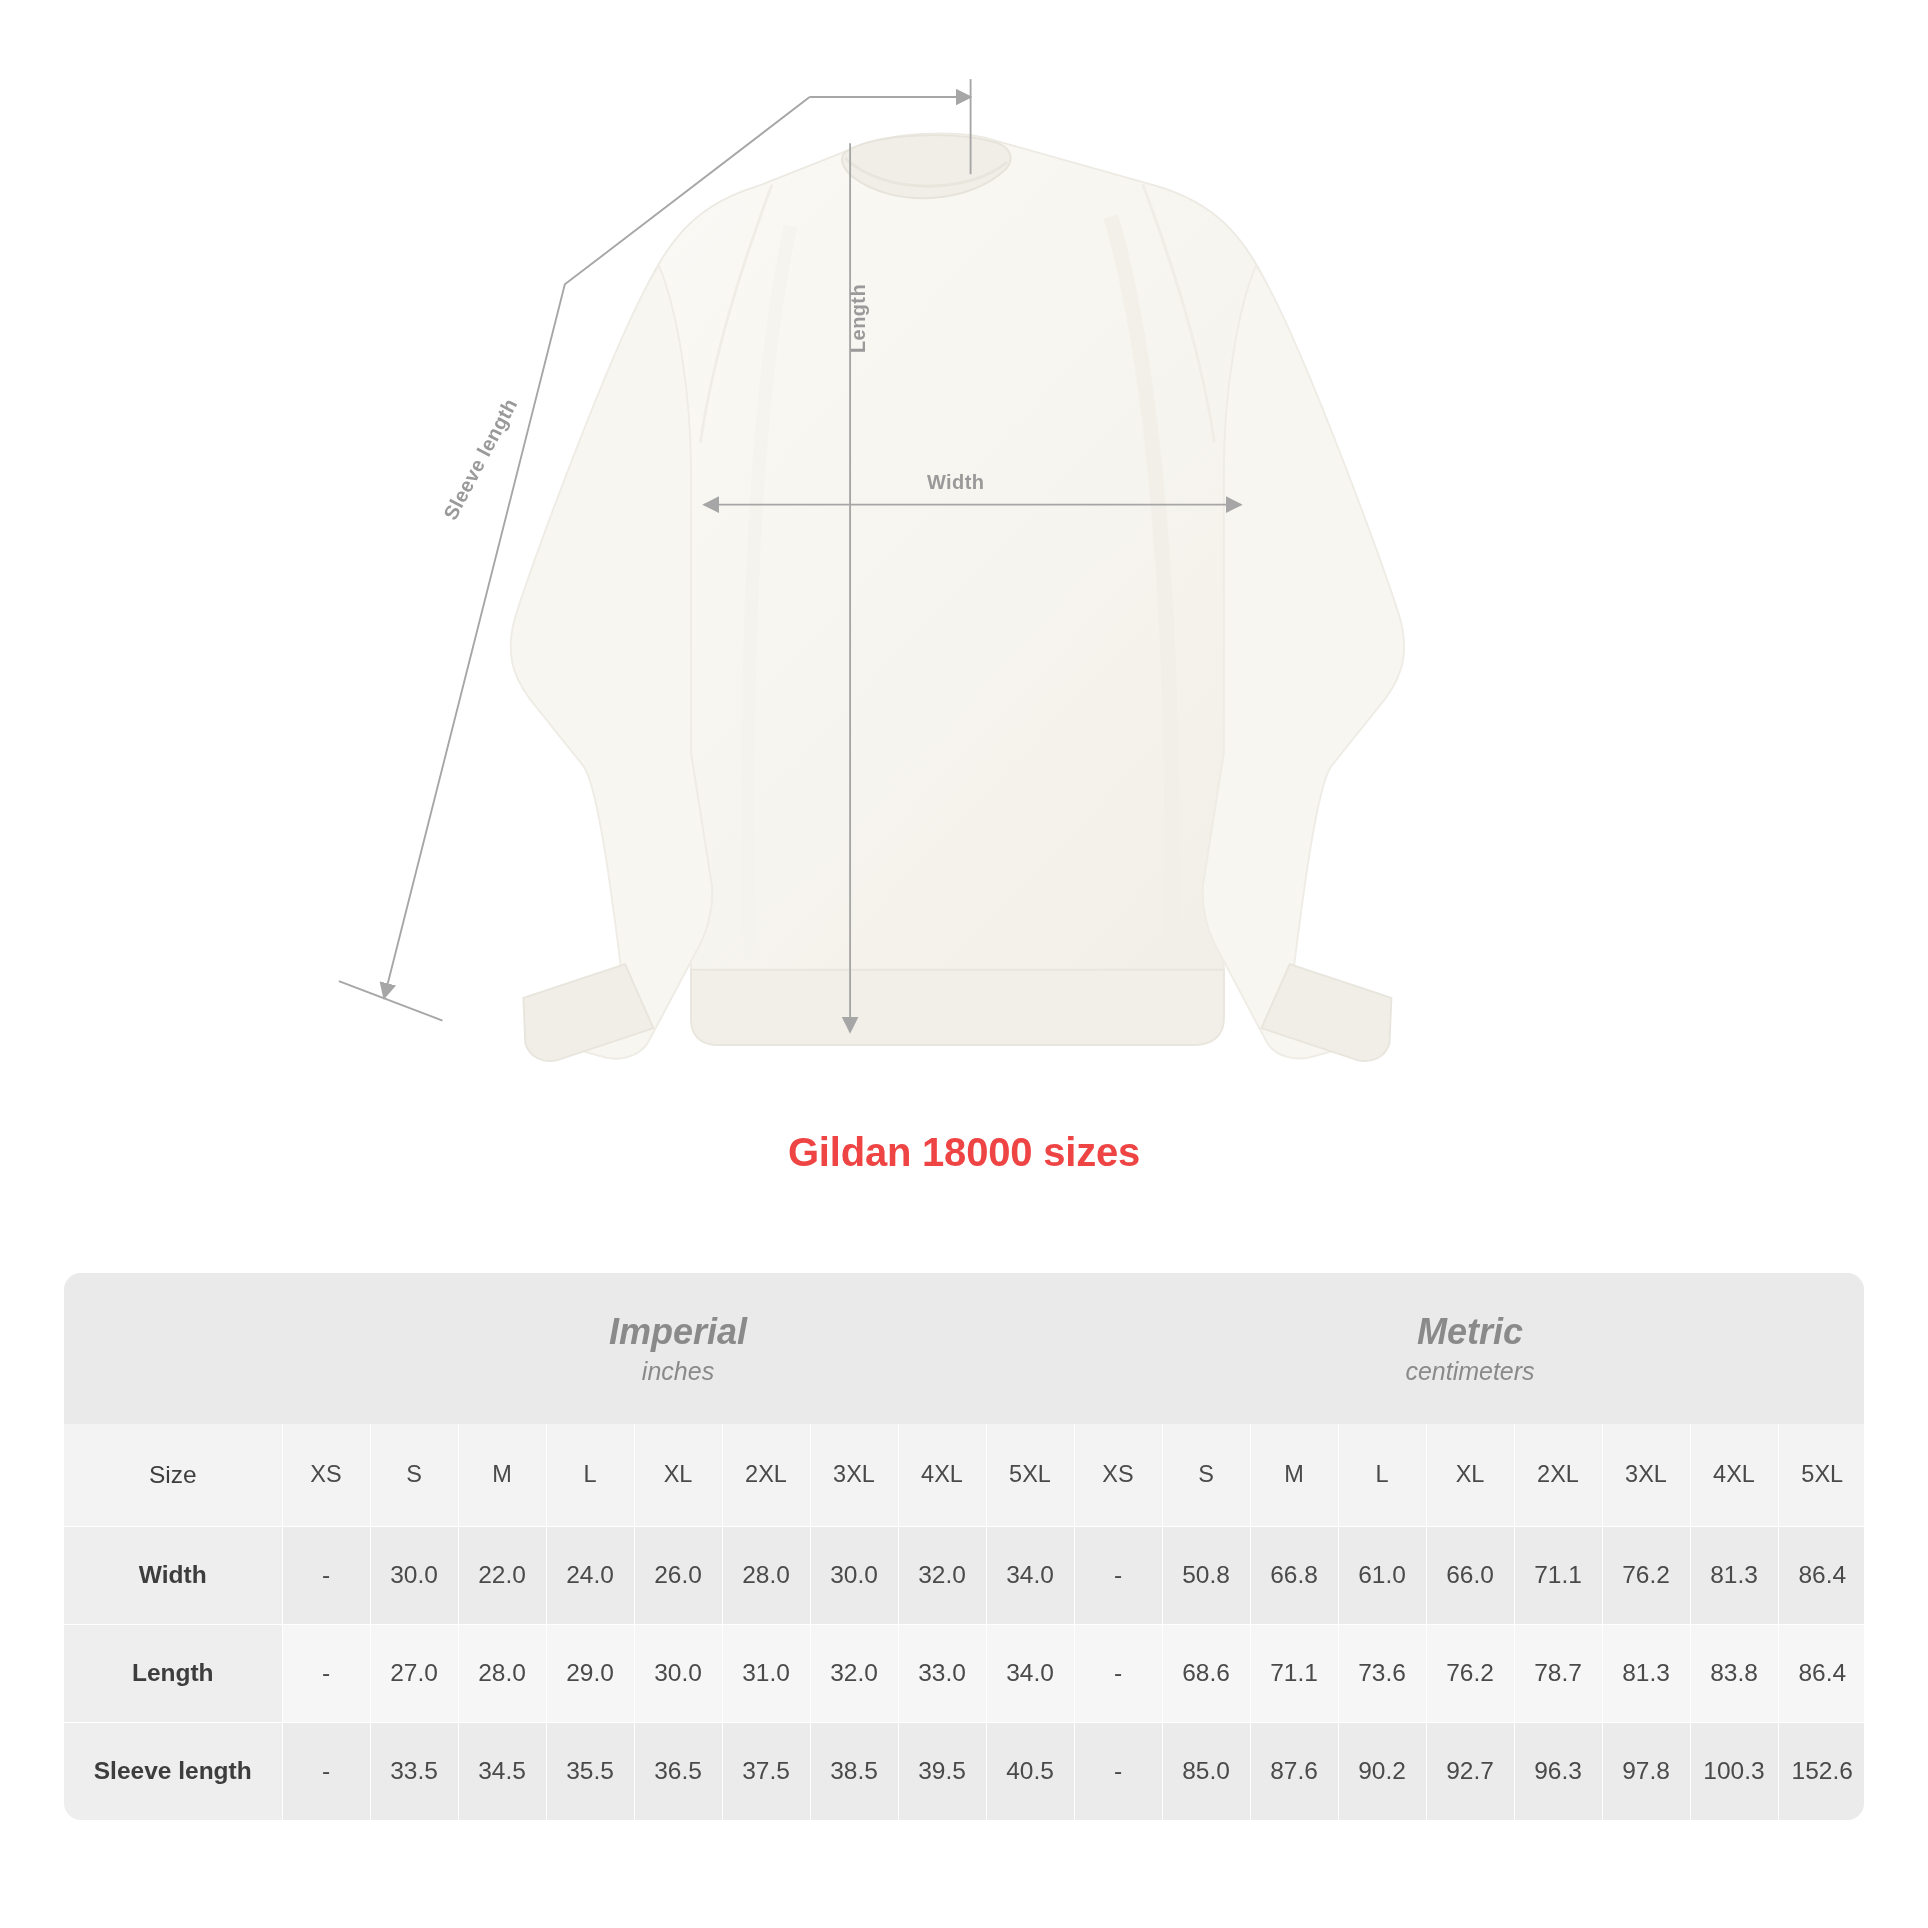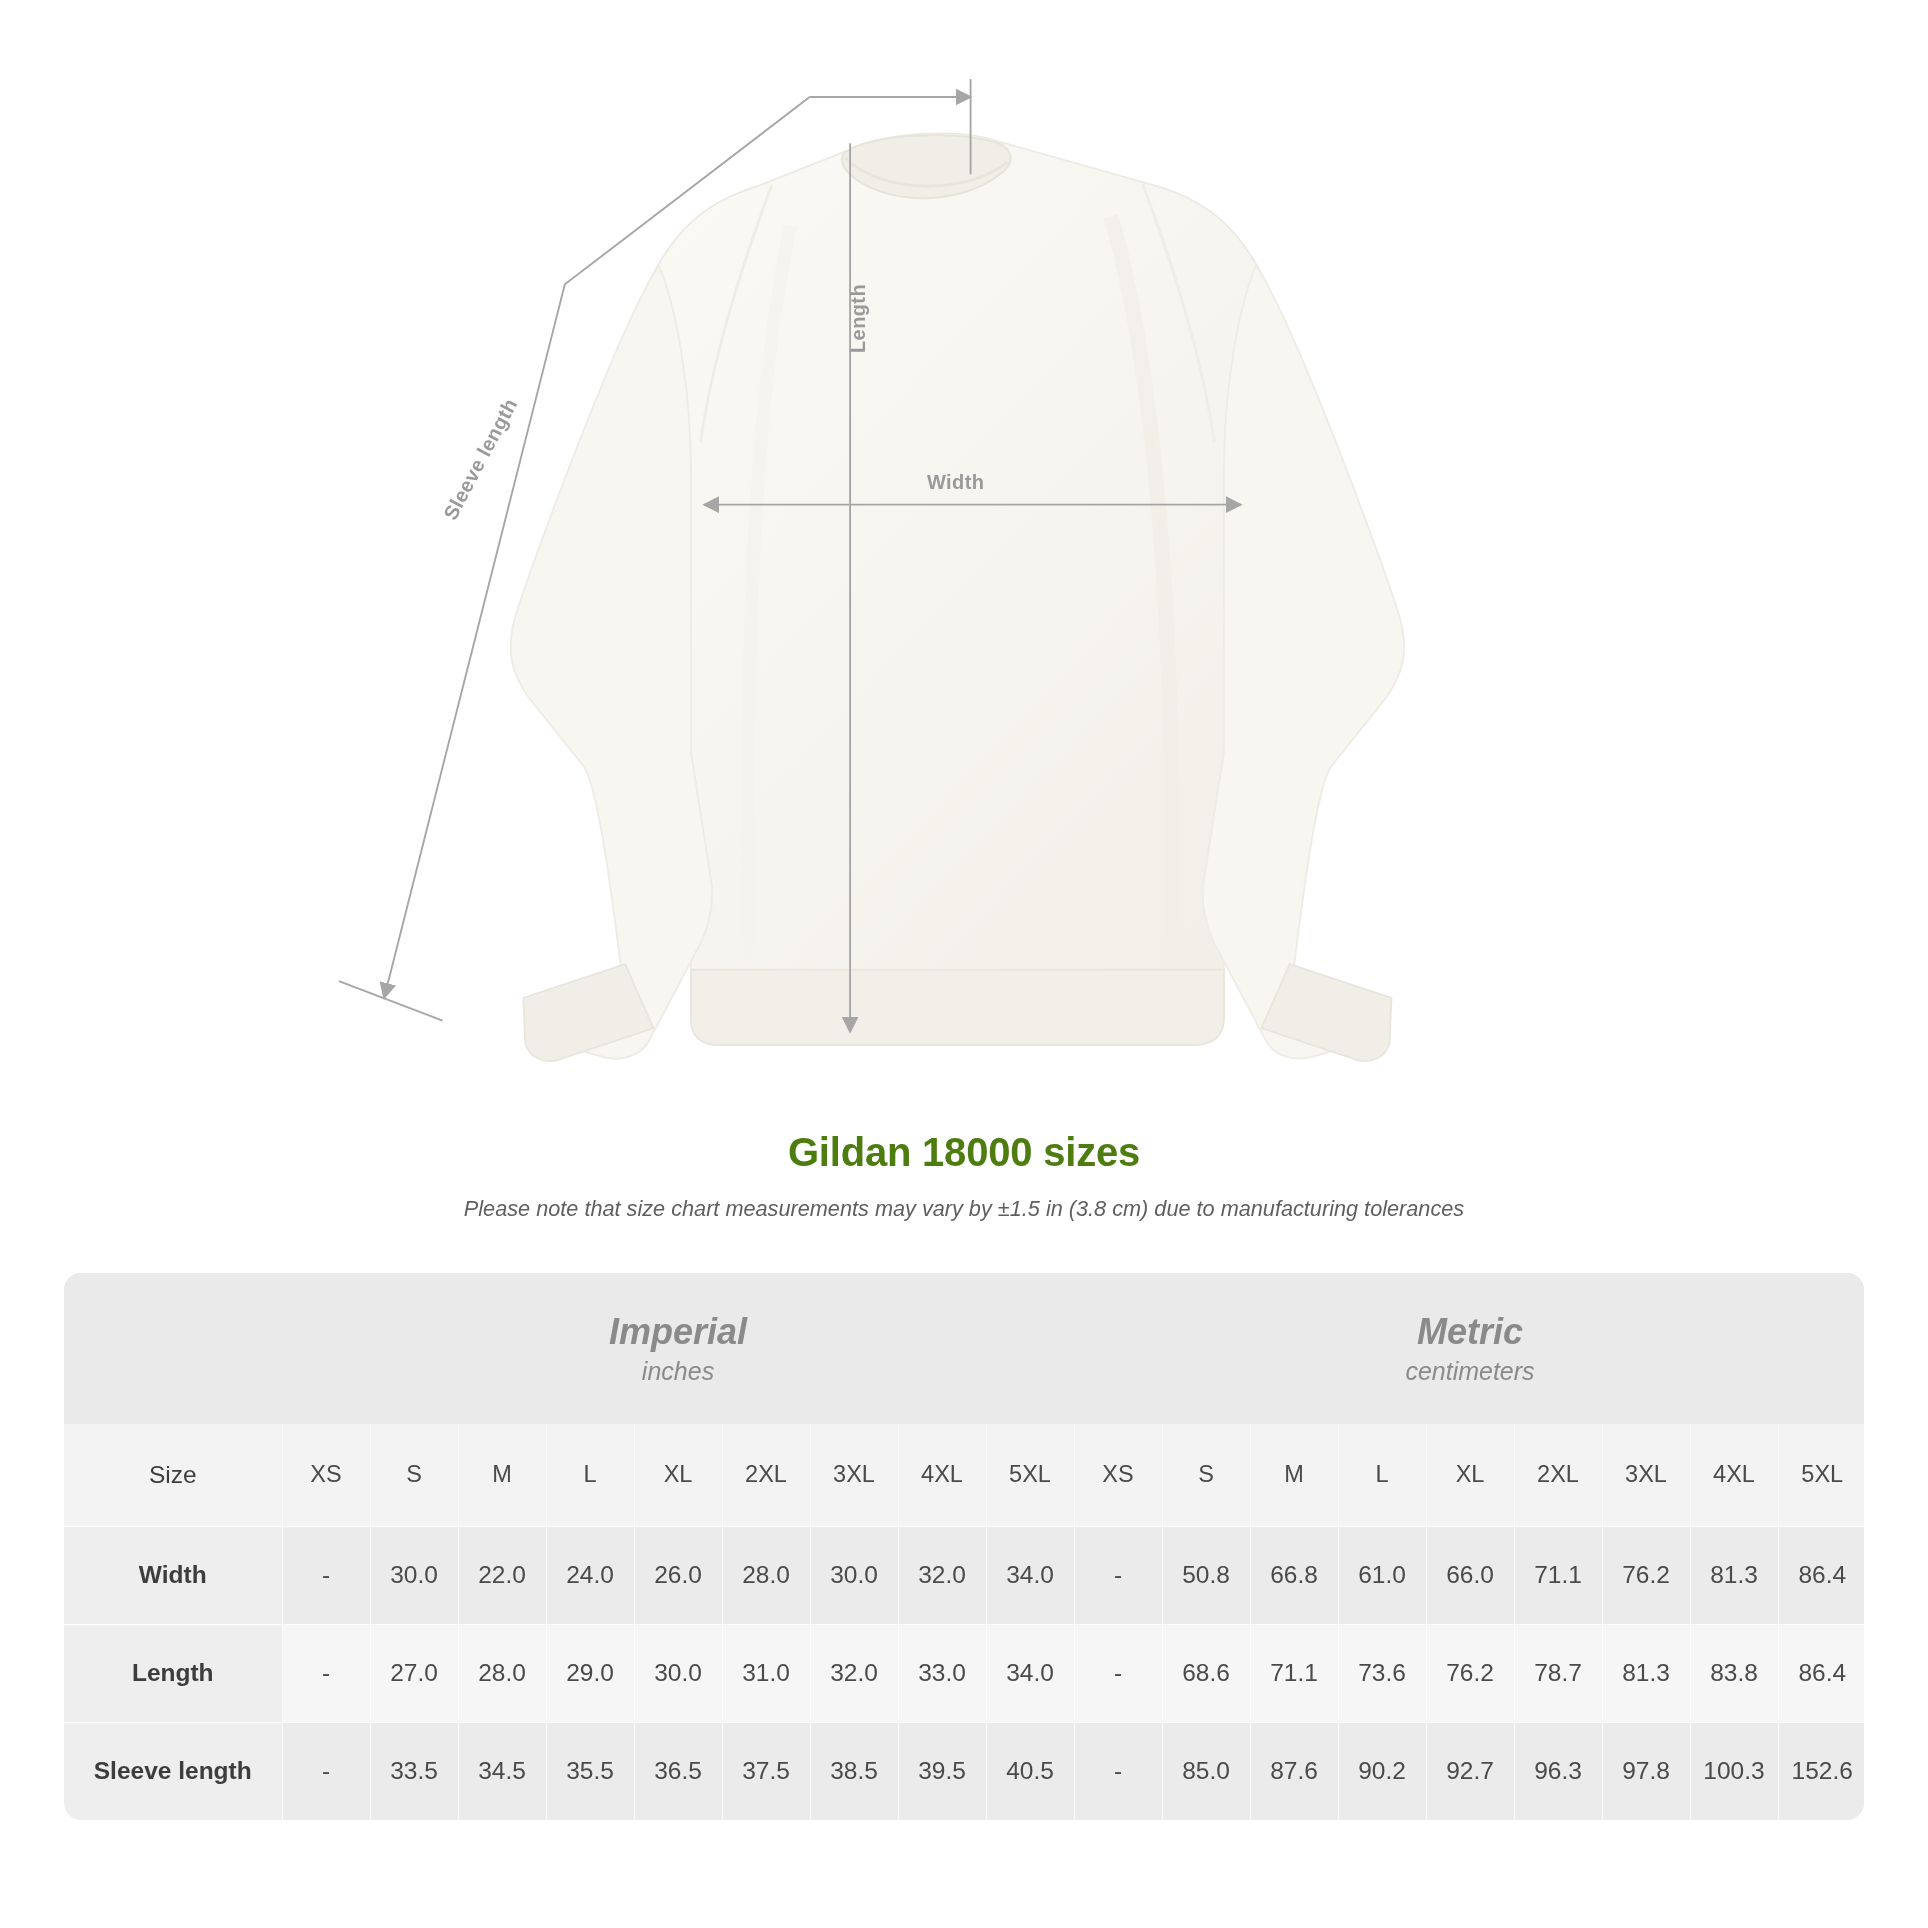--- a/index.html
+++ b/index.html
@@ -53,21 +53,21 @@
   .title-block {
     position: absolute;
     left: 0;
     top: 1130px;
     width: 1928px;
     text-align: center;
   }
   .chart-title {
     font-size: 40px;
     font-weight: bold;
-    color: #4d7c0f;
+    color: #ef4444;
     margin: 0 0 21px 0;
     letter-spacing: -0.2px;
   }
   .chart-note {
     font-size: 21.7px;
     font-style: italic;
     color: #5f5f5f;
     margin: 0;
   }
 
@@ -239,21 +239,20 @@
       </g>
     </svg>
 
     <div class="dim-label width-label">Width</div>
     <div class="dim-label length-label">Length</div>
     <div class="dim-label sleeve-label">Sleeve length</div>
   </div>
 
   <div class="title-block">
     <h1 class="chart-title">Gildan 18000 sizes</h1>
-    <p class="chart-note">Please note that size chart measurements may vary by ±1.5 in (3.8 cm) due to manufacturing tolerances</p>
   </div>
 
   <div class="table-wrap">
     <table class="size-table">
       <colgroup>
         <col style="width:218px">
         <col span="18" style="width:88px">
       </colgroup>
       <tbody>
         <tr class="unit-head">

